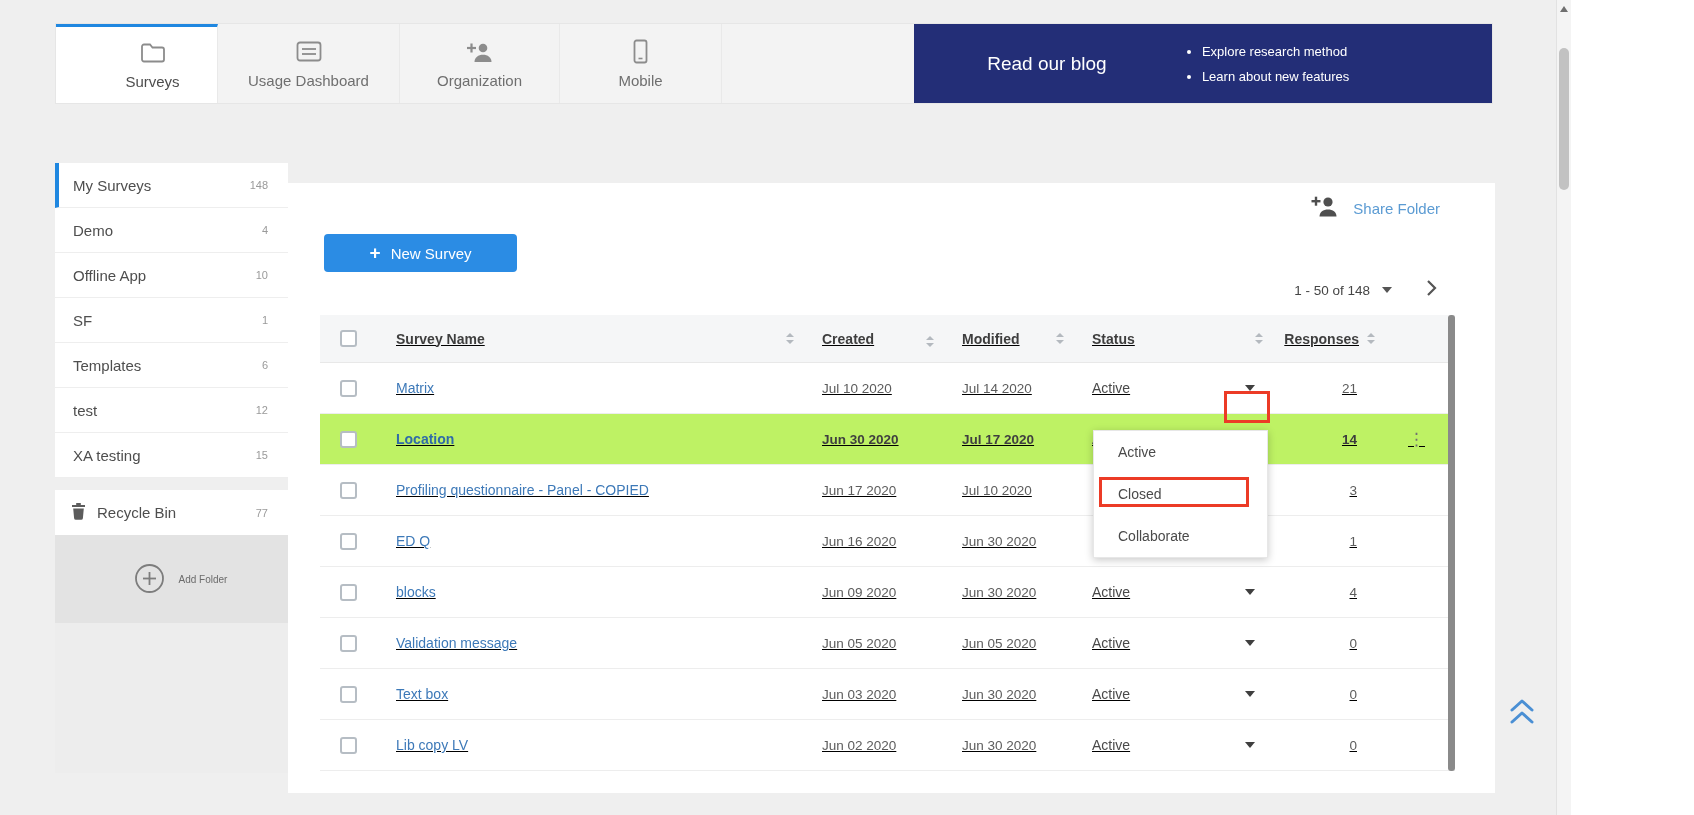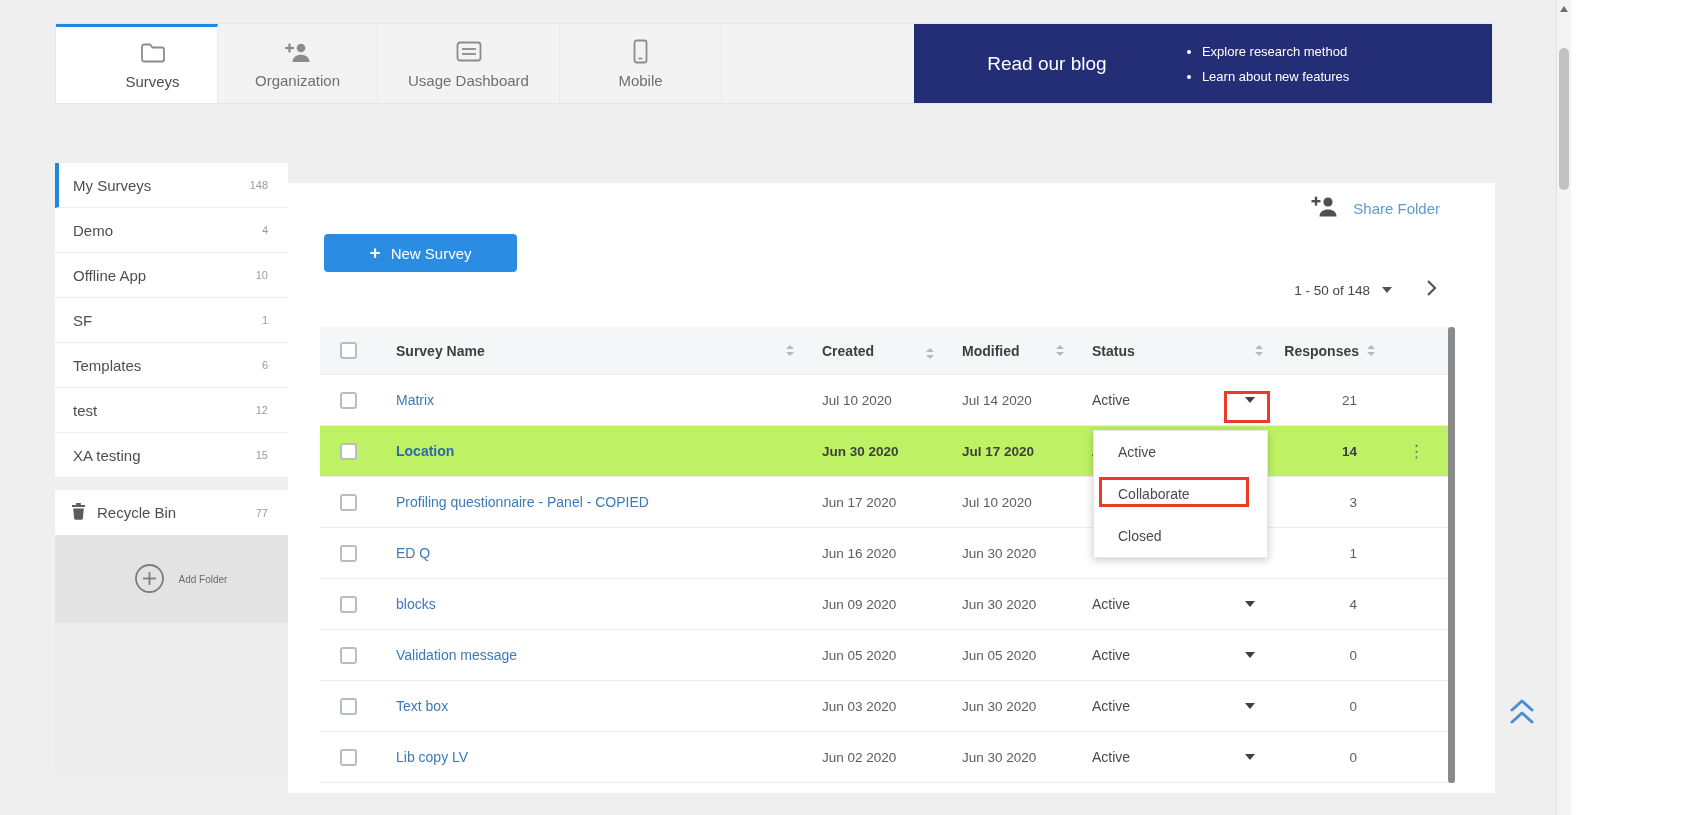--- a/index.html
+++ b/index.html
@@ -31,21 +31,21 @@
   .share-folder { position:absolute; right:55px; top:13px; display:flex; align-items:center; gap:14px; cursor:pointer; }
   .share-label { color:#5b9bd3; font-size:15px; }
   .btn-new { position:absolute; left:36px; top:51px; width:193px; height:38px; background:#2b8ce4; color:#fff; border:none; border-radius:4px; font-size:15px; display:flex; align-items:center; justify-content:center; gap:10px; cursor:pointer; font-family:inherit; }
   .btn-new .plus { font-size:19px; font-weight:bold; }
   .pager { position:absolute; right:58px; top:96px; display:flex; align-items:center; }
   .pager-label { font-size:13.5px; color:#454545; }
   .pager-caret { margin-left:12px; }
   .pager-gap { width:34px; }
 
   
-  .table { position:absolute; left:32px; top:144px; width:1135px; }
+  .table { position:absolute; left:32px; top:132px; width:1135px;text-decoration:underline; }
   .thead { display:flex; height:48px; background:#f5f6f7; align-items:center; font-size:14px; font-weight:bold; color:#3e3e3e; border-bottom:1px solid #e8e8e8; }
   .trow { display:flex; height:51px; align-items:center; border-bottom:1px solid #ededed; font-size:13.5px; color:#5c5c5c; background:#fff; }
   .trow.selected { background:#bef264; }
   .col-check { width:56px; display:flex; justify-content:center; }
   .col-name { width:426px; padding-left:20px; display:flex; align-items:center; }
   .col-created { width:140px; padding-left:20px; }
   .col-modified { width:130px; padding-left:20px; }
   .col-status { width:205px; padding-left:20px; display:flex; align-items:center; font-size:14px; color:#4a4a4a; }
   .col-resp { width:108px; text-align:right; padding-right:28px; }
   .col-menu { width:63px; display:flex; justify-content:center; }
@@ -88,40 +88,40 @@
 
   <div class="topbar">
     <div class="tab tab-w1 active">
       <span class="ticon">
         <svg width="26" height="22" viewBox="0 0 26 22">
             <path d="M2 4.5a2 2 0 0 1 2-2h6l2.5 3H22a2 2 0 0 1 2 2v10a2 2 0 0 1-2 2H4a2 2 0 0 1-2-2z" fill="none" stroke="#8c8c8c" stroke-width="1.8"></path>
           </svg>
       </span>
       <span>Surveys</span>
     </div>
+    <div class="tab tab-w3">
+      <span class="ticon">
+        <svg width="26" height="21" viewBox="0 0 26 21">
+            <rect x="1.5" y="1.5" width="23" height="18" rx="2.5" fill="none" stroke="#8c8c8c" stroke-width="1.8"></rect>
+            <line x1="6" y1="8" x2="20" y2="8" stroke="#8c8c8c" stroke-width="1.8"></line>
+            <line x1="6" y1="13" x2="20" y2="13" stroke="#8c8c8c" stroke-width="1.8"></line>
+          </svg>
+      </span>
+      <span>Usage Dashboard</span>
+    </div>
     <div class="tab tab-w2">
       <span class="ticon">
         <svg width="30" height="24" viewBox="0 0 30 24">
             <circle cx="18" cy="8" r="4.3" fill="#8c8c8c"></circle>
             <path d="M9.5 22c0-4.6 3.8-7.2 8.5-7.2s8.5 2.6 8.5 7.2z" fill="#8c8c8c"></path>
             <rect x="2" y="6.9" width="9" height="2.2" fill="#8c8c8c"></rect>
             <rect x="5.4" y="3.5" width="2.2" height="9" fill="#8c8c8c"></rect>
           </svg>
       </span>
       <span>Organization</span>
-    </div>
-    <div class="tab tab-w3">
-      <span class="ticon">
-        <svg width="26" height="21" viewBox="0 0 26 21">
-            <rect x="1.5" y="1.5" width="23" height="18" rx="2.5" fill="none" stroke="#8c8c8c" stroke-width="1.8"></rect>
-            <line x1="6" y1="8" x2="20" y2="8" stroke="#8c8c8c" stroke-width="1.8"></line>
-            <line x1="6" y1="13" x2="20" y2="13" stroke="#8c8c8c" stroke-width="1.8"></line>
-          </svg>
-      </span>
-      <span>Usage Dashboard</span>
     </div>
     <div class="tab tab-w4">
       <span class="ticon">
         <svg width="15" height="25" viewBox="0 0 15 25">
             <rect x="1.5" y="1.5" width="12" height="22" rx="2" fill="none" stroke="#8c8c8c" stroke-width="1.8"></rect>
             <line x1="5.5" y1="19.5" x2="9.5" y2="19.5" stroke="#8c8c8c" stroke-width="1.6"></line>
           </svg>
       </span>
       <span>Mobile</span>
     </div>
@@ -410,23 +410,23 @@
         </div>
 
       <div class="table-scrollbar"></div>
     </div>
   </div>
 
   <div class="dropdown">
 
       <div class="dropdown-item">Active</div>
 
+      <div class="dropdown-item">Closed</div>
+
       <div class="dropdown-item">Collaborate</div>
-
-      <div class="dropdown-item">Closed</div>
     </div>
 
   <div class="ann ann-caret"></div>
   <div class="ann ann-closed"></div>
 
   <div class="scroll-top">
     <svg width="28" height="30" viewBox="0 0 28 30">
         <polyline points="4,13 14,4 24,13" fill="none" stroke="#4a8fd4" stroke-width="3" stroke-linecap="round" stroke-linejoin="round"></polyline>
         <polyline points="4,25 14,16 24,25" fill="none" stroke="#4a8fd4" stroke-width="3" stroke-linecap="round" stroke-linejoin="round"></polyline>
       </svg>

